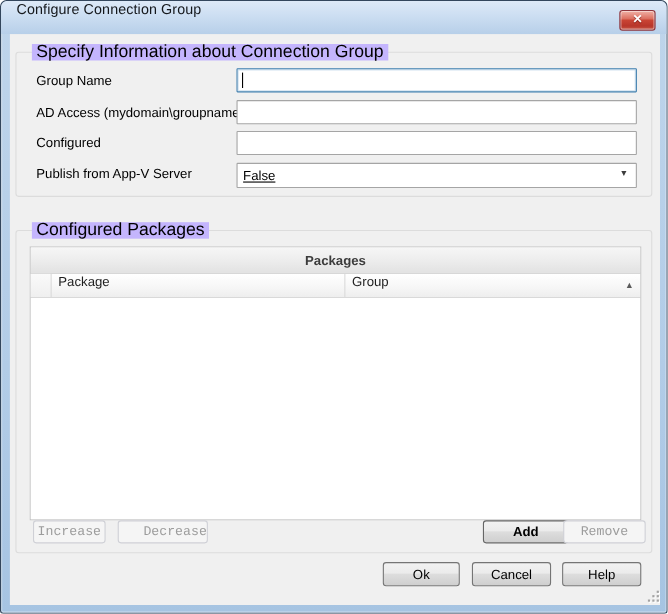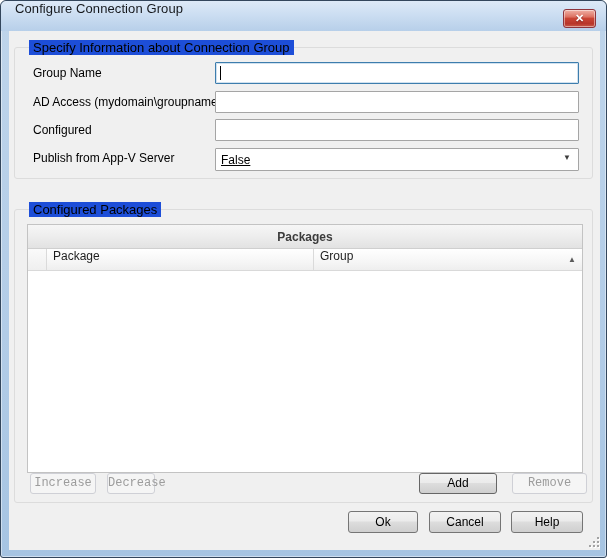--- a/index.html
+++ b/index.html
@@ -46,22 +46,22 @@
     background: #f0f0f0;
   }
   
   .groupbox {
     position: absolute;
     border: 1px solid #dcdcdc;
     border-radius: 3px;
   }
   .groupbox-legend {
     position: absolute; top: -8px; left: 14px;
-    background: #1d4ed8; padding: 0 4px;
-    color: #000000; font-size: 13px; line-height: 15px;
+    background: #c4b5fd; padding: 0 4px;
+    color: #000000; font-size: 16px; line-height: 15px;
     white-space: nowrap;
   }
   #info-group { left: 5px; top: 16px; width: 579px; height: 132px; }
   #packages-group { left: 5px; top: 178px; width: 579px; height: 294px; }
   .field-label {
     position: absolute; left: 18px;
     color: #000000; white-space: nowrap; line-height: 15px;
   }
   .textbox {
     position: absolute; left: 200px; width: 364px; height: 22px;
@@ -120,22 +120,22 @@
     cursor: pointer;
   }
   .btn.disabled {
     border: 1px solid #cfd0d6;
     background: #f5f5f5;
     color: #9c9c9c;
     cursor: default;
     font-family: Liberation Mono, monospace;
   }
   #btn-increase { left: 15px;  top: 263px; width: 66px; }
-  #btn-decrease { left: 92px;  top: 263px; width: 48px; }
-  #btn-add      { left: 404px; top: 263px; width: 78px; border-color: #666666; }
+  #btn-decrease { left: 92px;  top: 263px; width: 82px; text-align: right; }
+  #btn-add      { left: 424px; top: 263px; width: 78px; border-color: #666666; font-weight: bold; }
   #btn-remove   { left: 497px; top: 263px; width: 75px; }
   .footer-btn { top: 480px; height: 22px; line-height: 20px; }
   #btn-ok     { left: 339px; width: 70px; }
   #btn-cancel { left: 420px; width: 72px; }
   #btn-help   { left: 502px; width: 72px; }
   
   .resize-grip {
     position: absolute; left: 578px; top: 504px; width: 13px; height: 13px;
     cursor: nwse-resize;
   }

